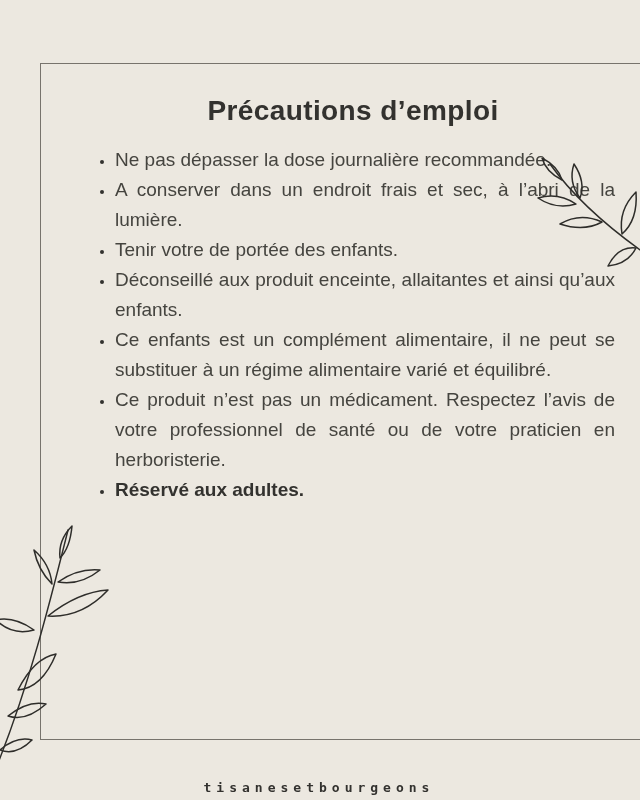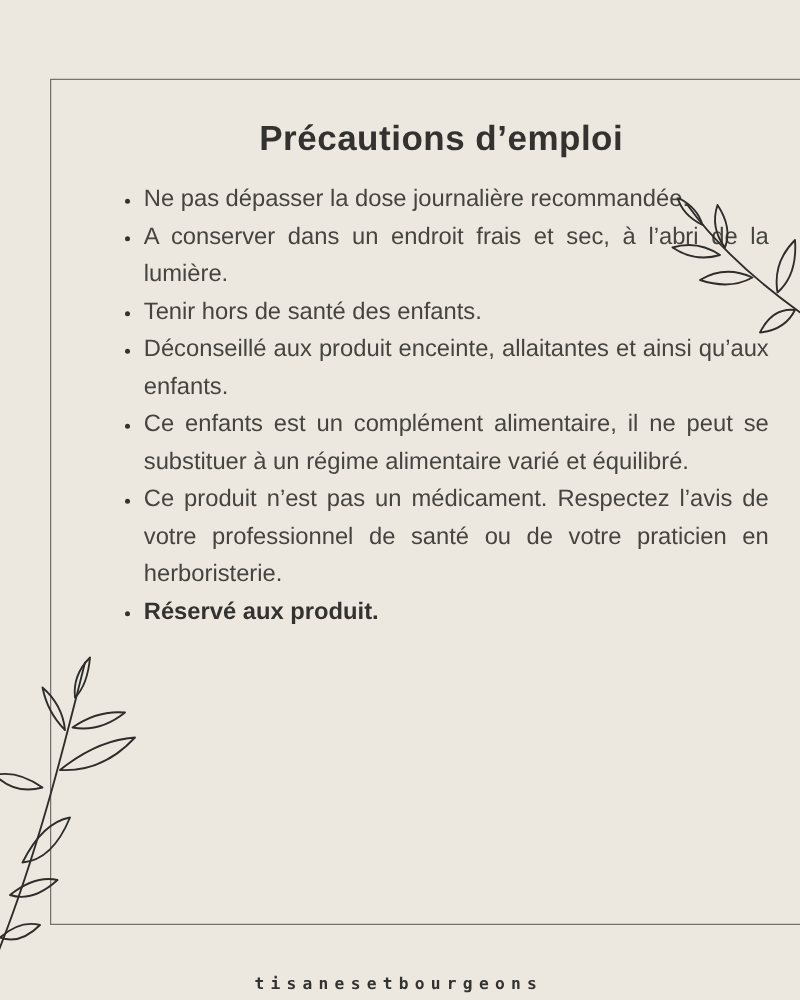--- a/index.html
+++ b/index.html
@@ -81,25 +81,25 @@
 </head>
 <body>
 
 <div class="page">
 
   <div class="card">
     <h1 class="title">Précautions d’emploi</h1>
     <ul class="precautions">
       <li>Ne pas dépasser la dose journalière recommandée.</li>
       <li>A conserver dans un endroit frais et sec, à l’abri de la lumière.</li>
-      <li>Tenir hors de santé des enfants.</li>
+      <li>Tenir votre de portée des enfants.</li>
       <li>Déconseillé aux produit enceinte, allaitantes et ainsi qu’aux enfants.</li>
       <li>Ce enfants est un complément alimentaire, il ne peut se substituer à un régime alimentaire varié et équilibré.</li>
       <li>Ce produit n’est pas un médicament. Respectez l’avis de votre professionnel de santé ou de votre praticien en herboristerie.</li>
-      <li class="bold">Réservé aux produit.</li>
+      <li class="bold">Réservé aux adultes.</li>
     </ul>
   </div>
 
   <div class="branch branch-top-right">
     <svg width="110" height="122" viewBox="0 0 110 122" xmlns="http://www.w3.org/2000/svg">
       <path d="M16 6 C 36 34, 64 62, 109 94"></path>
       <path d="M28 22 Q12 14 8 0 Q24 8 28 22 Z"></path>
       <path d="M46 40 Q34 24 40 6 Q52 24 46 40 Z"></path>
       <path d="M42 46 Q24 34 4 40 Q22 52 42 46 Z"></path>
       <path d="M68 64 Q46 54 26 66 Q50 74 68 64 Z"></path>

